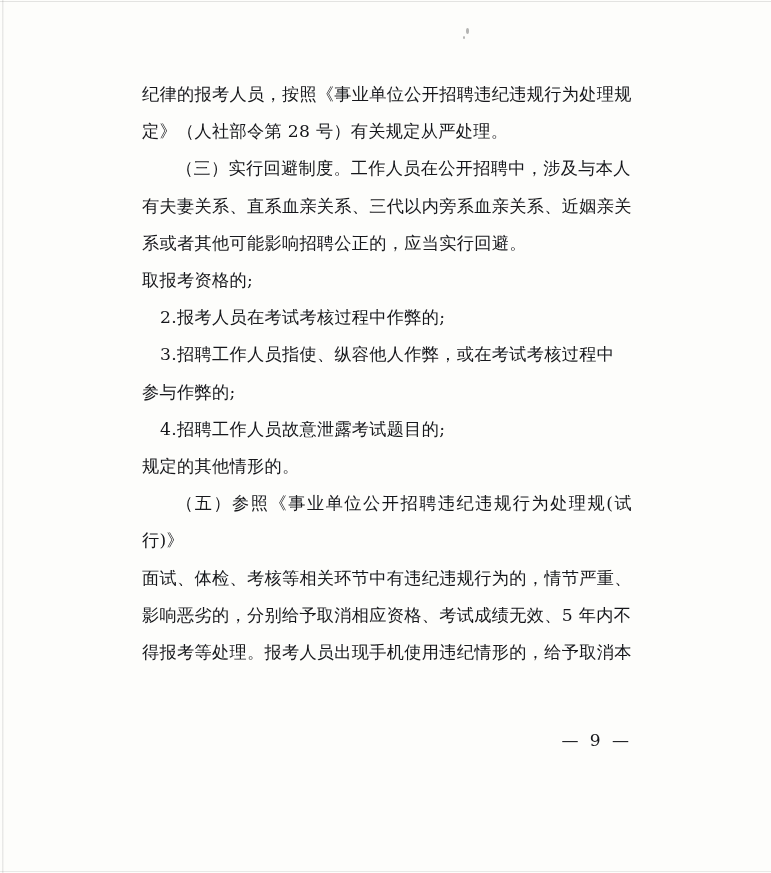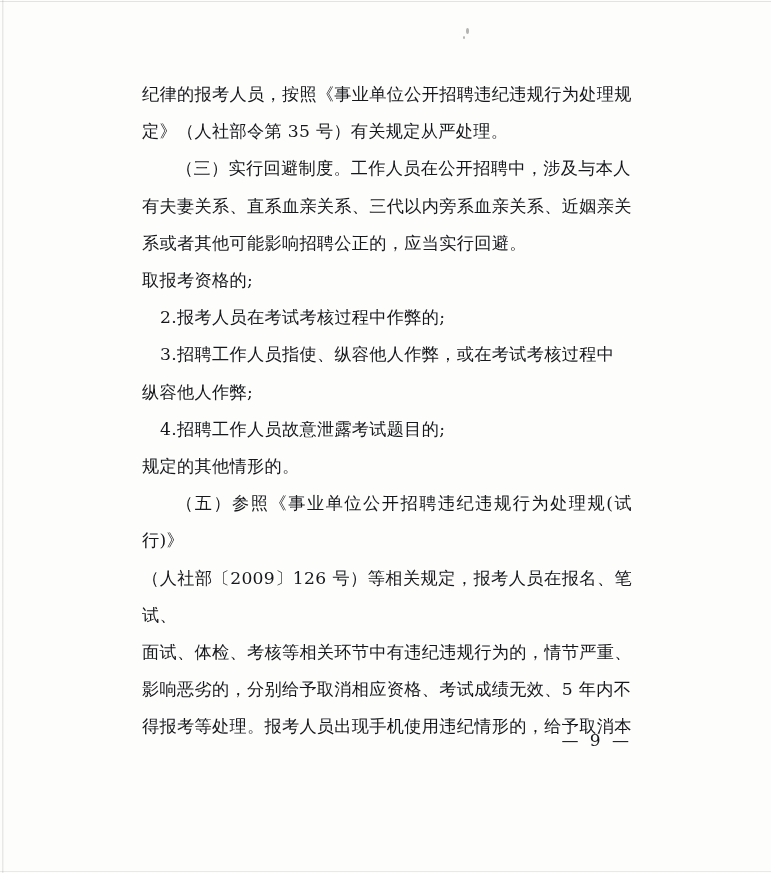--- a/index.html
+++ b/index.html
@@ -99,40 +99,39 @@
   <div class="scan-edge-right"></div>
   <div class="scan-edge-top"></div>
   <div class="scan-edge-bottom"></div>
 
   <div class="speck" style="left:466px; top:28px; width:3px; height:6px;"></div>
   <div class="speck" style="left:463px; top:36px; width:2px; height:3px;"></div>
 
   <div class="content">
 
     <p class="line">纪律的报考人员，按照《事业单位公开招聘违纪违规行为处理规</p>
-    <p class="line">定》（人社部令第 35 号）有关规定从严处理。</p>
+    <p class="line">定》（人社部令第 28 号）有关规定从严处理。</p>
 
     <p class="line indent">（三）实行回避制度。工作人员在公开招聘中，涉及与本人</p>
     <p class="line">有夫妻关系、直系血亲关系、三代以内旁系血亲关系、近姻亲关</p>
     <p class="line">系或者其他可能影响招聘公正的，应当实行回避。</p>
 
 
     <p class="line">取报考资格的;</p>
 
     <p class="line indent-small">2.报考人员在考试考核过程中作弊的;</p>
 
     <p class="line indent-small">3.招聘工作人员指使、纵容他人作弊，或在考试考核过程中</p>
-    <p class="line">纵容他人作弊;</p>
+    <p class="line">参与作弊的;</p>
 
     <p class="line indent-small">4.招聘工作人员故意泄露考试题目的;</p>
 
     <p class="line">规定的其他情形的。</p>
 
     <p class="line indent">（五）参照《事业单位公开招聘违纪违规行为处理规(试行)》</p>
-    <p class="line">（人社部〔2009〕126 号）等相关规定，报考人员在报名、笔试、</p>
     <p class="line">面试、体检、考核等相关环节中有违纪违规行为的，情节严重、</p>
     <p class="line">影响恶劣的，分别给予取消相应资格、考试成绩无效、5 年内不</p>
     <p class="line">得报考等处理。报考人员出现手机使用违纪情形的，给予取消本</p>
 
   </div>
 
   <div class="footer">
     <span class="pagenum">—  9  —</span>
   </div>
 

